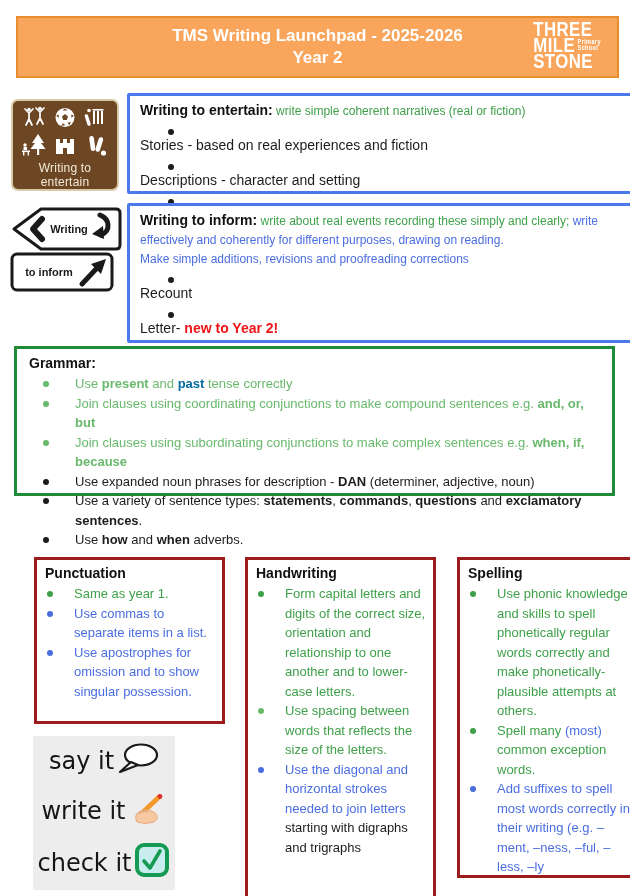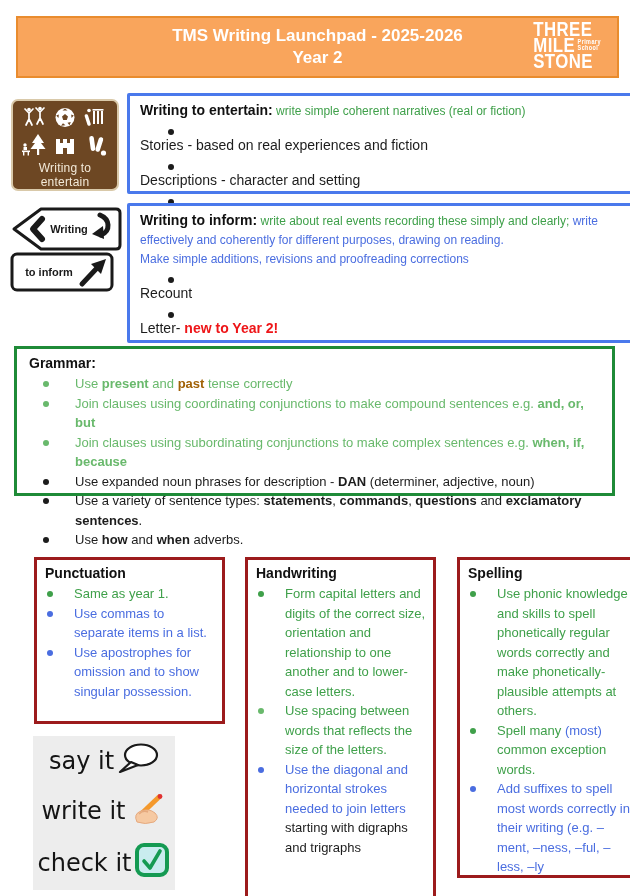--- a/index.html
+++ b/index.html
@@ -206,21 +206,21 @@
           <span class="t"><span style="color: rgb(28, 28, 28);">Factual report - </span><span style="color: rgb(238, 21, 24); font-weight: bold;">new to Year 2!</span></span>
         </li>
     </ul>
   </div>
 
   <div class="greenbox">
     <div class="bx-head">Grammar:</div>
     <ul class="blist gram">
       <li class="li">
           <span class="blt" style="background: rgb(105, 185, 108);"></span>
-          <span class="t"><span style="color: rgb(105, 185, 108);">Use </span><span style="color: rgb(105, 185, 108); font-weight: bold;">present</span><span style="color: rgb(105, 185, 108);"> and </span><span style="color: #a16207; font-weight: bold;">past</span><span style="color: rgb(105, 185, 108);"> tense correctly</span></span>
+          <span class="t"><span style="color: rgb(105, 185, 108);">Use </span><span style="color: rgb(105, 185, 108); font-weight: bold;">present</span><span style="color: rgb(105, 185, 108);"> and </span><span style="color: #0369a1; font-weight: bold;">past</span><span style="color: rgb(105, 185, 108);"> tense correctly</span></span>
         </li>
       <li class="li">
           <span class="blt" style="background: rgb(105, 185, 108);"></span>
           <span class="t"><span style="color: rgb(105, 185, 108);">Join clauses using coordinating conjunctions to make compound sentences e.g. </span><span style="color: rgb(105, 185, 108); font-weight: bold;">and, or, but</span></span>
         </li>
       <li class="li">
           <span class="blt" style="background: rgb(105, 185, 108);"></span>
           <span class="t"><span style="color: rgb(105, 185, 108);">Join clauses using subordinating conjunctions to make complex sentences e.g. </span><span style="color: rgb(105, 185, 108); font-weight: bold;">when, if, because</span></span>
         </li>
       <li class="li">

